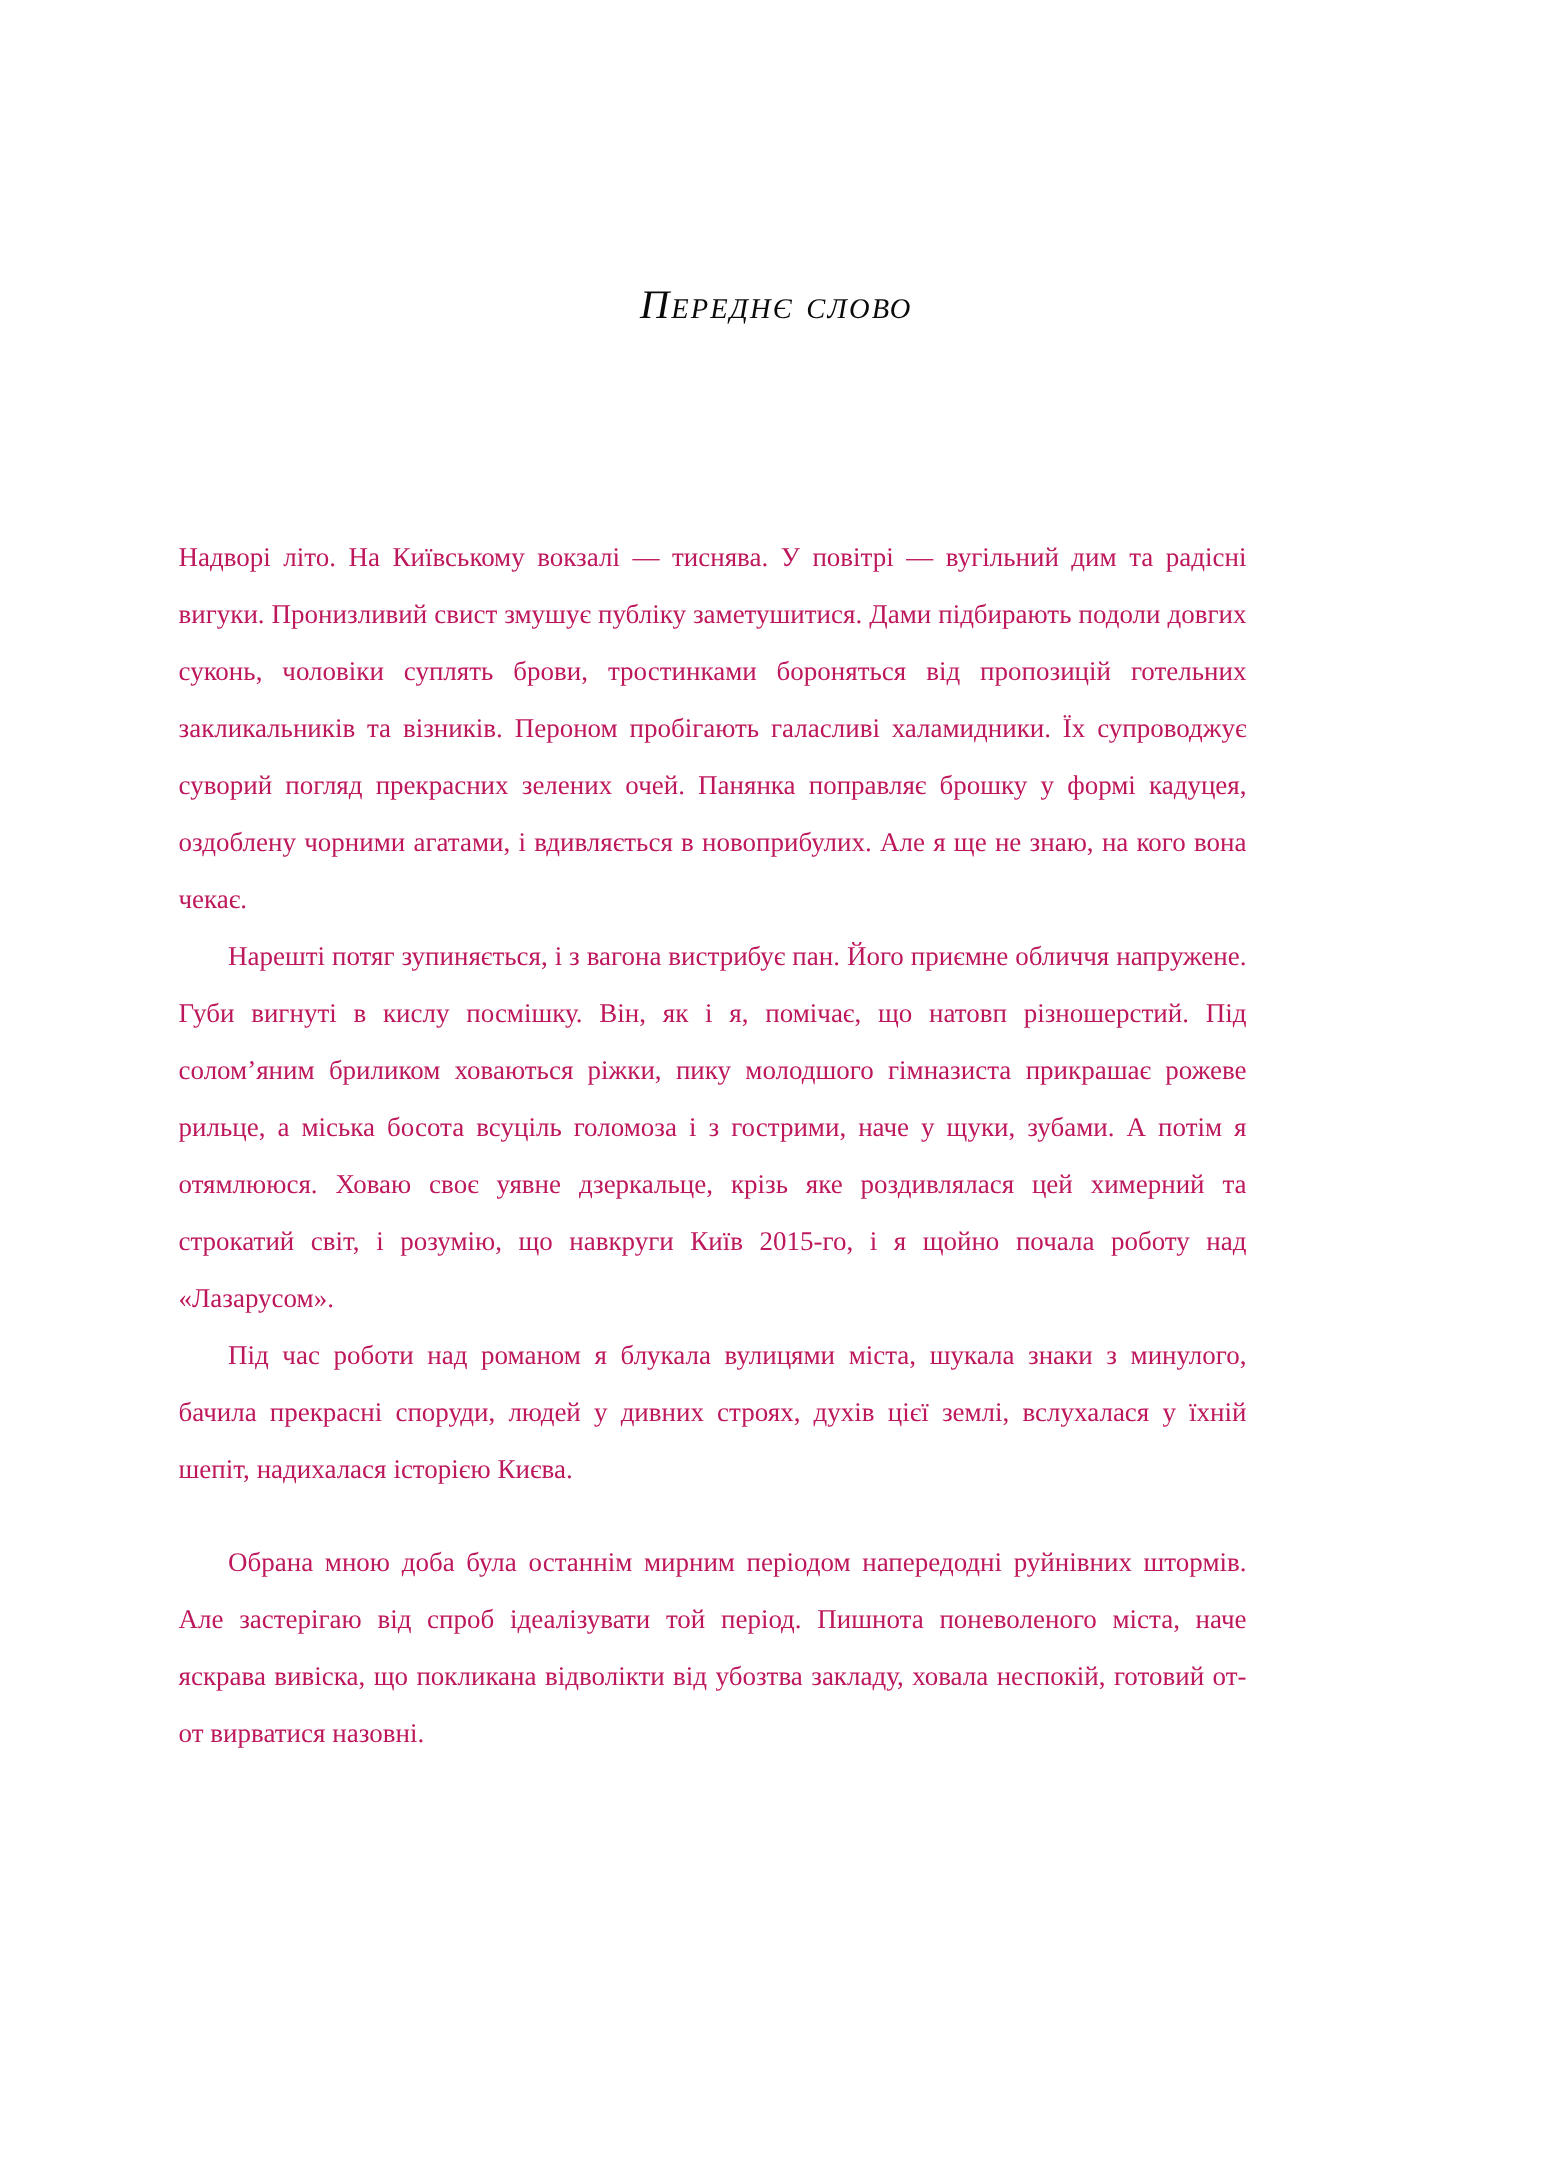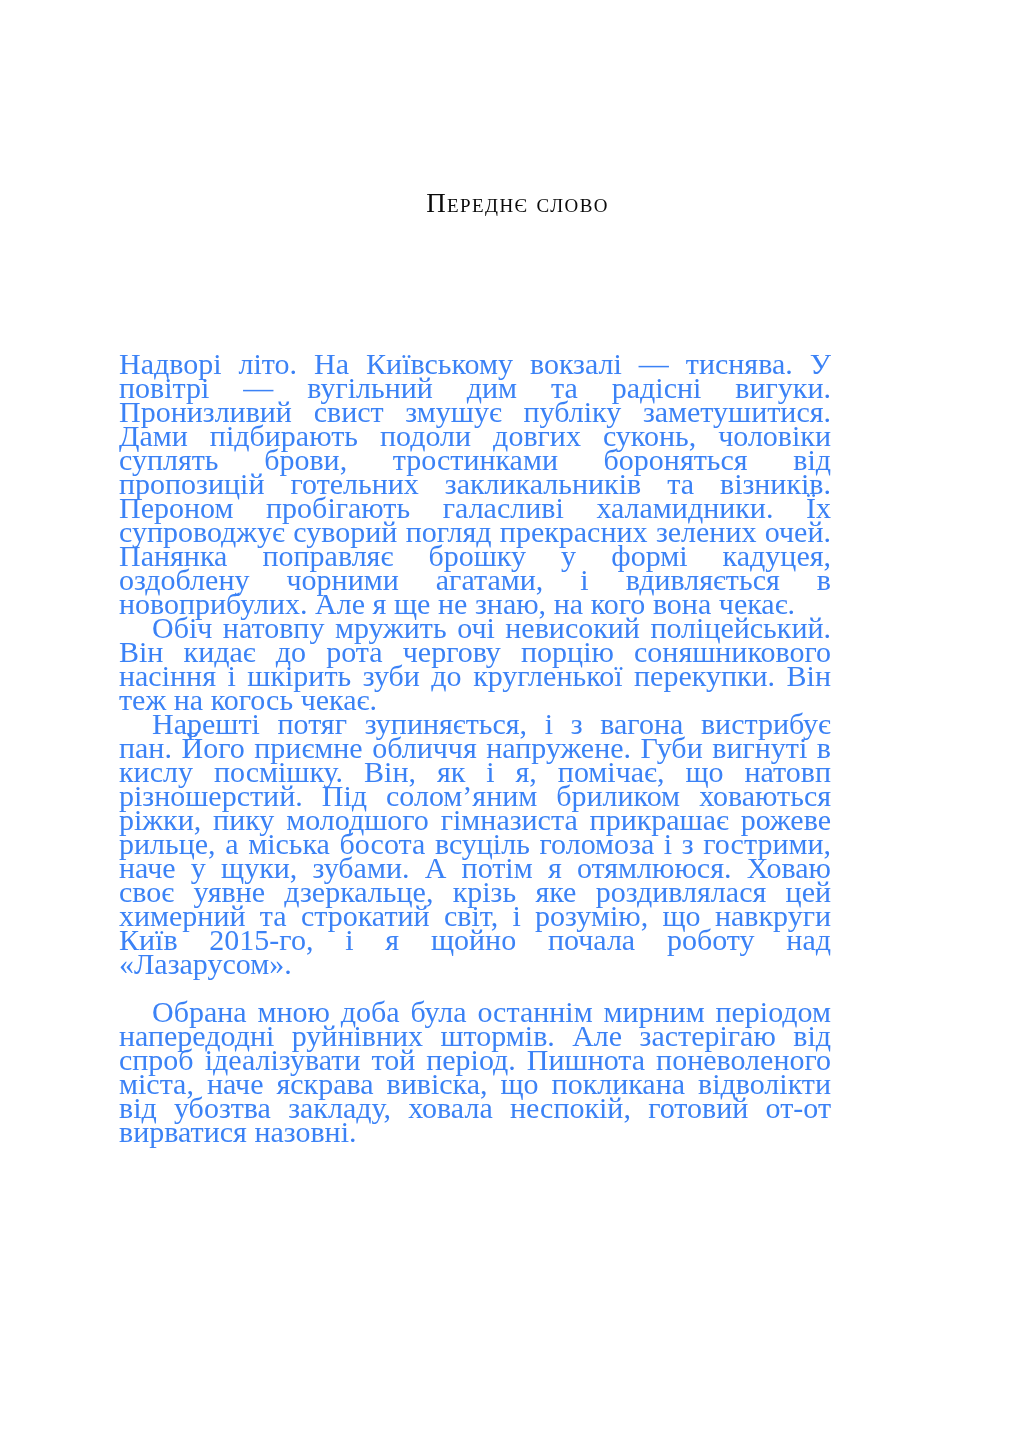--- a/index.html
+++ b/index.html
@@ -32,38 +32,39 @@
     width: 1035px;
     text-align: center;
     font-size: 27px;
     line-height: 34px;
     font-variant: small-caps;
     font-weight: 400;
     letter-spacing: 1.4px;
     color: #0a0a0a;
     margin: 0;
     white-space: pre;
+    font-style: italic;
   }
 
   
   .body-text {
     position: absolute;
     top: 352px;
     left: 119px;
     width: 712px;
   }
 
   .body-text p {
     margin: 0;
-    font-size: 30px;
-    line-height: 24px;
+    font-size: 18px;
+    line-height: 38px;
     text-align: justify;
     text-justify: inter-word;
     text-indent: 0;
-    color: #3b82f6;
+    color: #be185d;
     hyphens: manual;
     word-spacing: 0.1px;
   }
 
   .body-text p.indent {
     text-indent: 33px;
   }
 
   
   .body-text p:last-child {
@@ -73,18 +74,18 @@
 </style>
 </head>
 <body style="background: rgb(255, 255, 255);">
 
 <div class="page">
 
   <h1 class="chapter-title">Переднє слово</h1>
 
   <div class="body-text">
     <p>Надворі літо. На Київському вокзалі — тиснява. У повітрі — вугільний дим та радісні вигуки. Пронизливий свист змушує публіку заметушитися. Дами підбирають подоли довгих суконь, чоловіки суплять брови, тростинками бороняться від пропозицій готельних закликальників та візників. Пероном пробігають галасливі халамидники. Їх супроводжує суворий погляд прекрасних зелених очей. Панянка поправляє брошку у формі кадуцея, оздоблену чорними агатами, і вдивляється в новоприбулих. Але я ще не знаю, на кого вона чекає.</p>
-    <p class="indent">Обіч натовпу мружить очі невисокий поліцейський. Він кидає до рота чергову порцію соняшникового насіння і шкірить зуби до кругленької перекупки. Він теж на когось чекає.</p>
     <p class="indent">Нарешті потяг зупиняється, і з вагона вистрибує пан. Його приємне обличчя напружене. Губи вигнуті в кислу посмішку. Він, як і я, помічає, що натовп різношерстий. Під солом’яним бриликом ховаються ріжки, пику молодшого гімназиста прикрашає рожеве рильце, а міська босота всуціль голомоза і з гострими, наче у щуки, зубами. А потім я отямлююся. Ховаю своє уявне дзеркальце, крізь яке роздивлялася цей химерний та строкатий світ, і розумію, що навкруги Київ 2015-го, і я щойно почала роботу над «Лазарусом».</p>
+    <p class="indent">Під час роботи над романом я блукала вулицями міста, шукала знаки з минулого, бачила прекрасні споруди, людей у дивних строях, духів цієї землі, вслухалася у їхній шепіт, надихалася історією Києва.</p>
     <p class="indent">Обрана мною доба була останнім мирним періодом напередодні руйнівних штормів. Але застерігаю від спроб ідеалізувати той період. Пишнота поневоленого міста, наче яскрава вивіска, що покликана відволікти від убозтва закладу, ховала неспокій, готовий от-от вирватися назовні.</p>
   </div>
 
 </div>
 
 </body></html>

